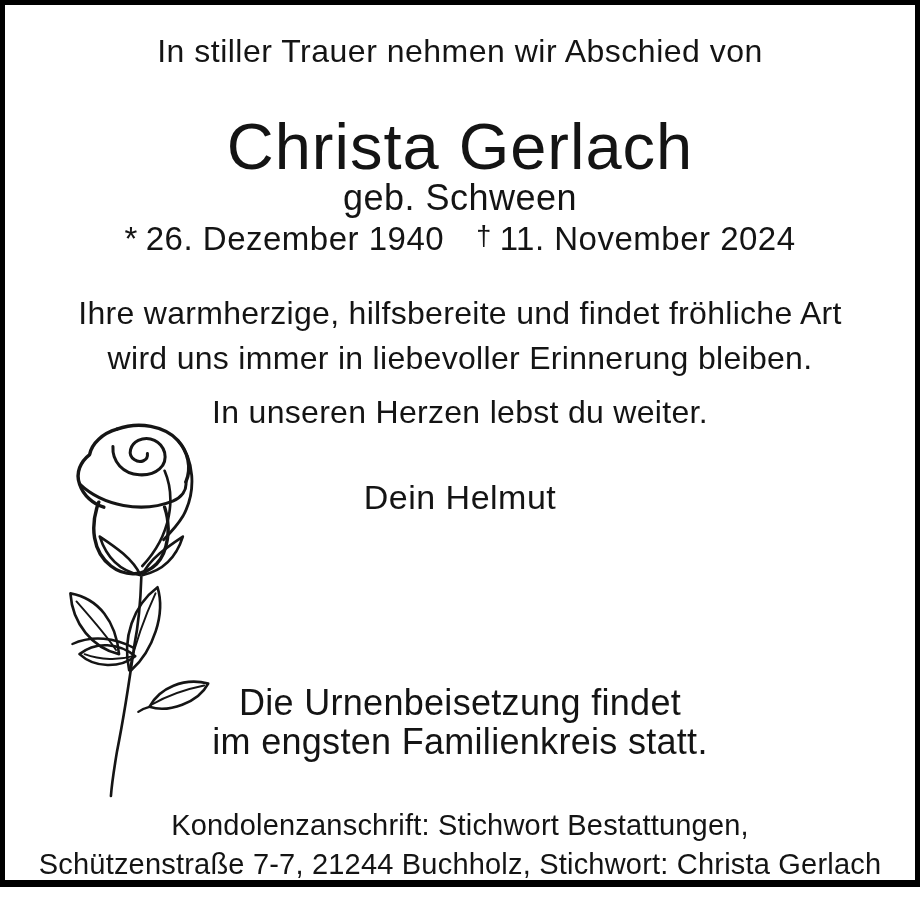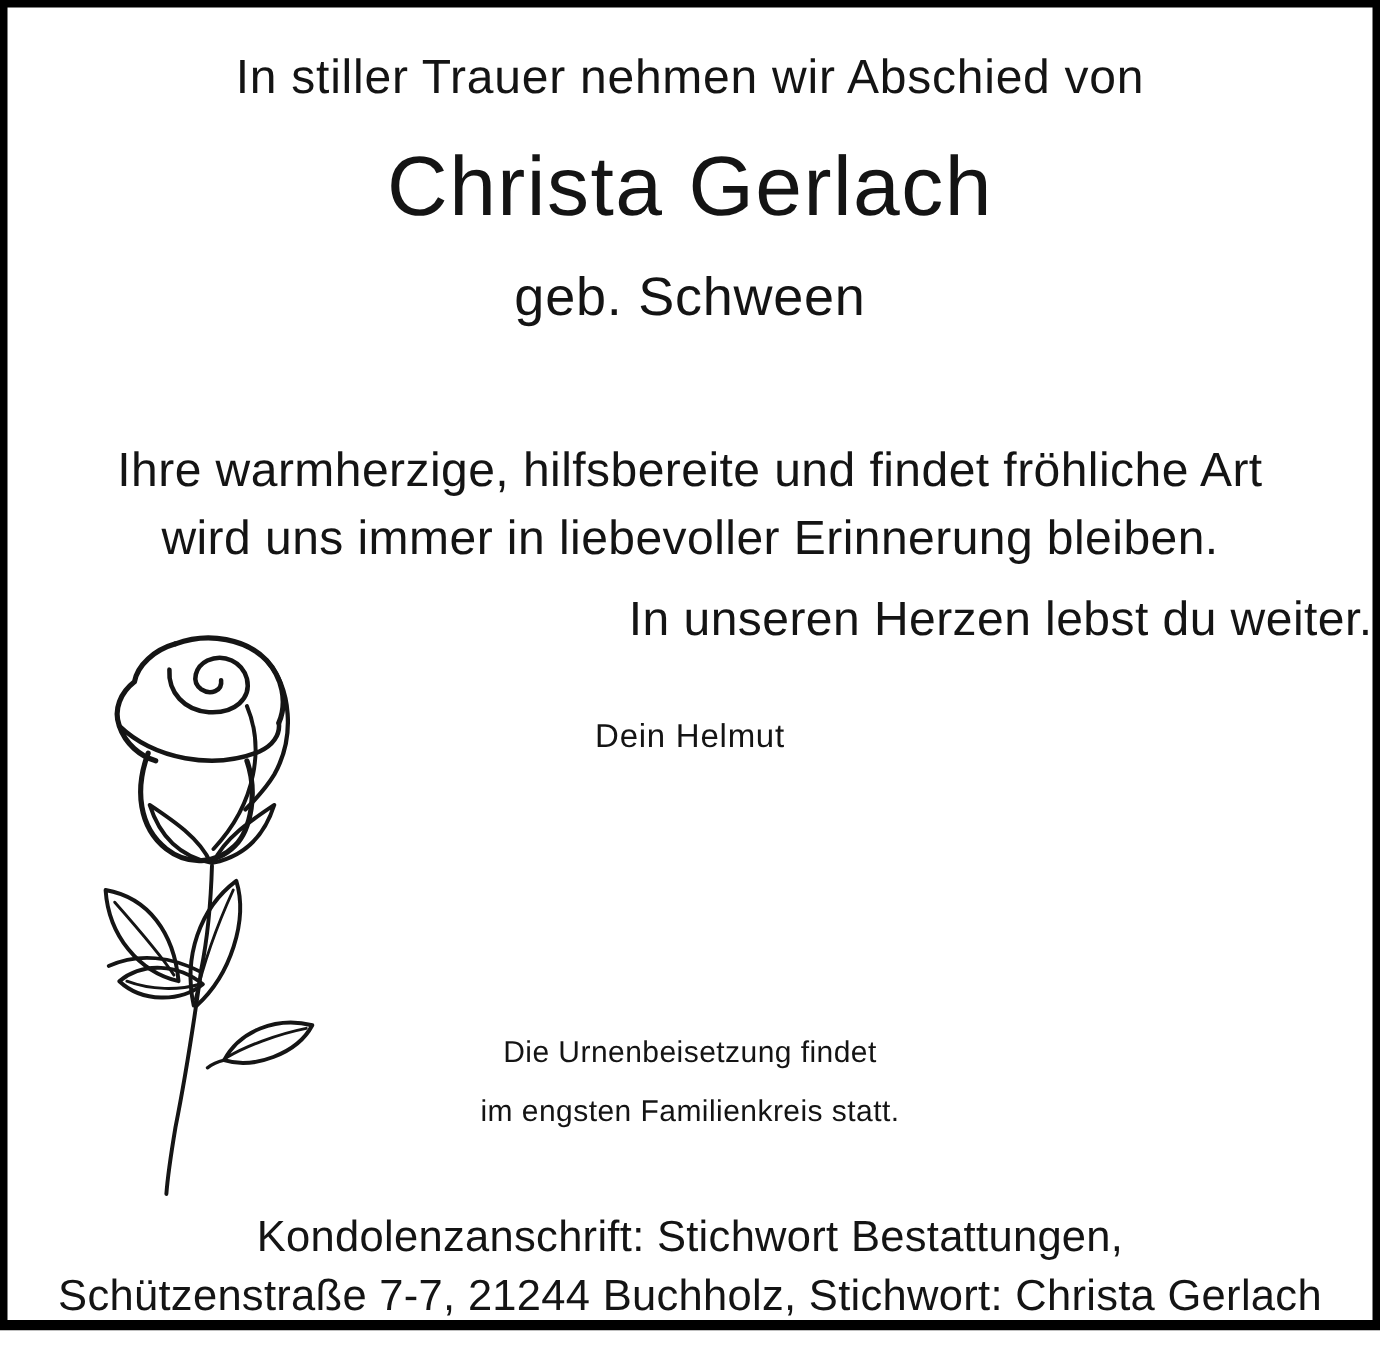--- a/index.html
+++ b/index.html
@@ -26,23 +26,23 @@
     right: 0;
     text-align: center;
     white-space: nowrap;
   }
   .intro {
     top: 28px;
     font-size: 32px;
     letter-spacing: 0.5px;
   }
   .name {
-    top: 86px;
+    top: 104px;
     margin: 0;
-    font-size: 56px;
+    font-size: 65px;
     font-weight: 300;
     letter-spacing: 1px;
   }
   .maiden {
     top: 172px;
     font-size: 36px;
     letter-spacing: 0.5px;
   }
   .dates {
     top: 215px;
@@ -64,43 +64,42 @@
   .tribute {
     top: 286px;
     font-size: 32px;
     line-height: 45px;
     letter-spacing: 0.3px;
   }
   .memorial {
     top: 389px;
     font-size: 32px;
     letter-spacing: 0.3px;
-    text-align: right;
   }
   .rose {
     position: absolute;
     left: 38px;
     top: 408px;
     width: 225px;
     height: 385px;
   }
   .husband {
     top: 473px;
-    font-size: 22px;
+    font-size: 34px;
     letter-spacing: 0.5px;
   }
   .family {
     top: 541px;
     font-size: 34px;
     line-height: 47px;
     letter-spacing: 0.5px;
   }
   .ceremony {
     top: 678px;
-    font-size: 20px;
+    font-size: 36px;
     line-height: 39px;
     letter-spacing: 0.3px;
   }
   .condolence {
     top: 801px;
     font-size: 29px;
     line-height: 39px;
     letter-spacing: 0.2px;
   }
 </style>
@@ -108,20 +107,23 @@
 <body>
 
 <div class="page">
 
   <div class="centered intro">In stiller Trauer nehmen wir Abschied von</div>
 
   <h1 class="centered name">Christa Gerlach</h1>
 
   <div class="centered maiden">geb. Schween</div>
 
+  <div class="centered dates">
+    <span class="sym">*</span><span>26. Dezember 1940</span><span class="date-gap"></span><span class="sym death-sym">†</span><span>11. November 2024</span>
+  </div>
 
   <div class="centered tribute">
     <div>Ihre warmherzige, hilfsbereite und findet fröhliche Art</div>
     <div>wird uns immer in liebevoller Erinnerung bleiben.</div>
   </div>
 
   <div class="centered memorial">In unseren Herzen lebst du weiter.</div>
 
   <svg class="rose" viewBox="0 0 220 380" fill="none" stroke="#151515" stroke-linecap="round" stroke-linejoin="round">
 

